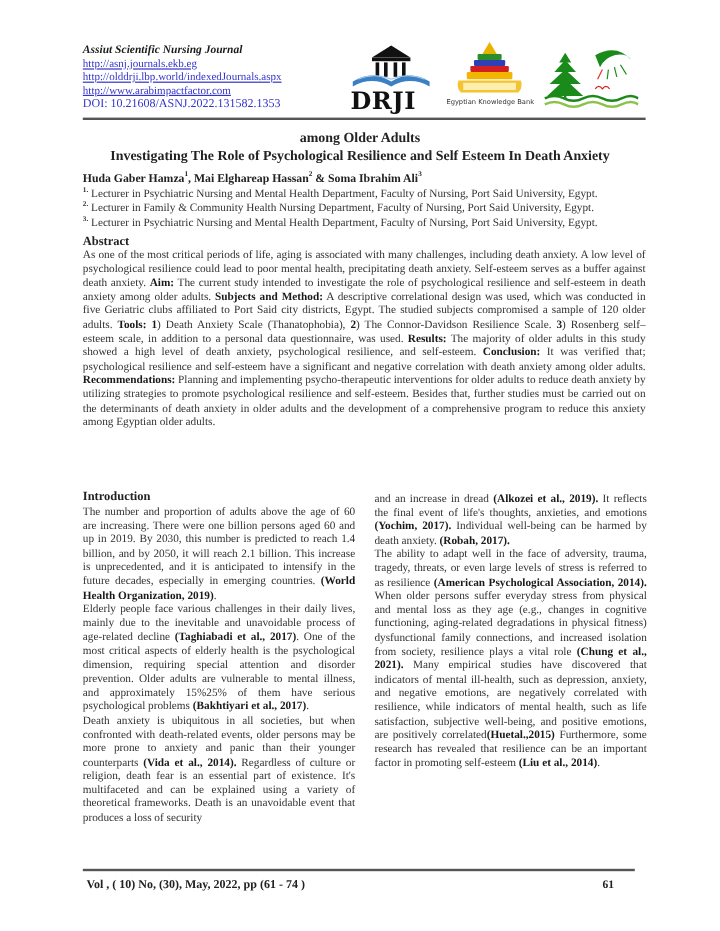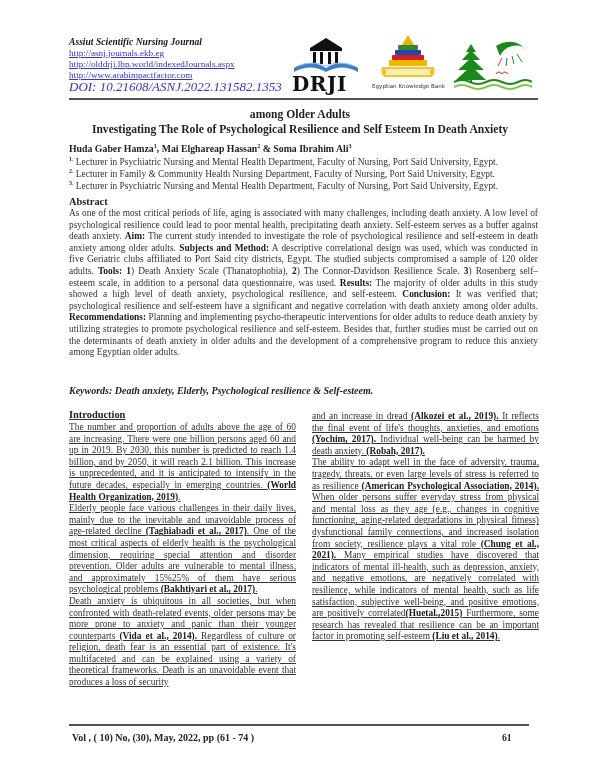--- a/index.html
+++ b/index.html
@@ -4,42 +4,42 @@
 <style>
   html, body { margin: 0; padding: 0; background: #ffffff; }
   body { width: 600px; height: 776px; position: relative; overflow: hidden;
          font-family: "Liberation Serif", "DejaVu Serif", serif; color: #222; }
   .page { position: absolute; left: 0; top: 0; width: 482px; height: 776px; }
 
   
   .hdr-left { position: absolute; left: 69px; top: 36px; width: 220px; }
   .journal-name { font-size: 9.6px; font-weight: bold; font-style: italic; line-height: 11.5px; color: #1a1a1a; }
   .hdr-link { display: block; font-size: 9.2px; color: #3333cc; text-decoration: underline; line-height: 11.3px; white-space: nowrap; }
-  .doi { font-size: 13px; font-style: italic; color: #3333cc; line-height: 11.5px; white-space: nowrap; }
+  .doi { font-size: 10px; color: #3333cc; line-height: 11.5px; white-space: nowrap; }
   .logos { position: absolute; left: 290px; top: 30px; width: 260px; height: 65px; }
   .logo { position: absolute; }
   .hdr-rule { position: absolute; left: 69px; top: 98px; width: 469px; height: 1.5px; background: #555; }
 
   
   .title { position: absolute; left: 60px; top: 108px; width: 480px; text-align: center;
            font-size: 11.6px; font-weight: bold; line-height: 14.5px; color: #222; }
   .authors { position: absolute; left: 69px; top: 143px; font-size: 9.8px; font-weight: bold; color: #222; white-space: nowrap; }
   .authors sup { font-size: 6px; }
   .aff { position: absolute; left: 69px; font-size: 9.4px; color: #333; white-space: nowrap; }
   .aff sup { font-size: 6px; font-weight: bold; }
 
   
   .abs-head { position: absolute; left: 69px; top: 196px; font-size: 10.4px; font-weight: bold; color: #222; }
   .abs-body { position: absolute; left: 69px; top: 208px; width: 469px; font-size: 9.4px; line-height: 11.6px;
               text-align: justify; color: #333; }
   .abs-body b { color: #1a1a1a; }
   .keywords { position: absolute; left: 69px; top: 385px; font-size: 10px; font-weight: bold; font-style: italic; color: #222; white-space: nowrap; }
 
   
-  .col { position: absolute; top: 409px; width: 227px; font-size: 9.4px; line-height: 11.6px; text-align: justify; color: #333; text-decoration: underline; }
+  .col { position: absolute; top: 409px; width: 227px; font-size: 9.4px; line-height: 11.6px; text-align: justify; color: #333; }
   .col-left { left: 69px; }
   .col-right { left: 312px; top: 411px; }
   .col b { color: #1a1a1a; }
   .intro-head { font-size: 10.4px; font-weight: bold; color: #222; margin: 0 0 1px 0; line-height: 12px; }
   .col p { margin: 0; }
 
   
   .foot-rule { position: absolute; left: 69px; top: 724px; width: 460px; height: 1.5px; background: #555; }
   .foot-vol { position: absolute; left: 72px; top: 732px; font-size: 10px; font-weight: bold; color: #222; white-space: nowrap; }
   .foot-page { position: absolute; left: 502px; top: 732px; font-size: 9.6px; font-weight: bold; color: #222; }
@@ -117,21 +117,20 @@
     <span>Huda Gaber Hamza</span><sup>1</sup><span>, </span><span>Mai Elghareap Hassan</span><sup>2</sup><span> &amp; </span><span>Soma Ibrahim Ali</span><sup>3</sup>
   </div>
 
   <div class="aff" style="top:156px;"><sup>1.</sup><span> Lecturer in Psychiatric Nursing and Mental Health Department, Faculty of Nursing, Port Said University, Egypt.</span></div>
   <div class="aff" style="top:168px;"><sup>2.</sup><span> Lecturer in Family &amp; Community Health Nursing Department, Faculty of Nursing, Port Said University, Egypt.</span></div>
   <div class="aff" style="top:180px;"><sup>3.</sup><span> Lecturer in Psychiatric Nursing and Mental Health Department, Faculty of Nursing, Port Said University, Egypt.</span></div>
 
   <div class="abs-head">Abstract</div>
   <div class="abs-body"><span>As one of the most critical periods of life, aging is associated with many challenges, including death anxiety. A low level of psychological resilience could lead to poor mental health, precipitating death anxiety. Self-esteem serves as a buffer against death anxiety. </span><b>Aim:</b><span> The current study intended to investigate the role of psychological resilience and self-esteem in death anxiety among older adults. </span><b>Subjects and Method:</b><span> A descriptive correlational design was used, which was conducted in five Geriatric clubs affiliated to Port Said city districts, Egypt. The studied subjects compromised a sample of 120 older adults. </span><b>Tools:</b><b> 1</b><span>) Death Anxiety Scale (Thanatophobia), </span><b>2</b><span>) The Connor-Davidson Resilience Scale. </span><b>3</b><span>) Rosenberg self–esteem scale, in addition to a personal data questionnaire, was used. </span><b>Results:</b><span> The majority of older adults in this study showed a high level of death anxiety, psychological resilience, and self-esteem. </span><b>Conclusion:</b><span> It was verified that; psychological resilience and self-esteem have a significant and negative correlation with death anxiety among older adults. </span><b>Recommendations:</b><span> Planning and implementing psycho-therapeutic interventions for older adults to reduce death anxiety by utilizing strategies to promote psychological resilience and self-esteem. Besides that, further studies must be carried out on the determinants of death anxiety in older adults and the development of a comprehensive program to reduce this anxiety among Egyptian older adults.</span></div>
 
-  <div class="keywords">Keywords: Death anxiety, Elderly, Psychological resilience &amp; Self-esteem.</div>
 
   <div class="col col-left">
     <div class="intro-head">Introduction</div>
     <p><span>The number and proportion of adults above the age of 60 are increasing. There were one billion persons aged 60 and up in 2019. By 2030, this number is predicted to reach 1.4 billion, and by 2050, it will reach 2.1 billion. This increase is unprecedented, and it is anticipated to intensify in the future decades, especially in emerging countries. </span><b>(World Health Organization, 2019)</b><span>.</span></p>
     <p><span>Elderly people face various challenges in their daily lives, mainly due to the inevitable and unavoidable process of age-related decline </span><b>(Taghiabadi et al., 2017)</b><span>. One of the most critical aspects of elderly health is the psychological dimension, requiring special attention and disorder prevention. Older adults are vulnerable to mental illness, and approximately 15%25% of them have serious psychological problems </span><b>(Bakhtiyari et al., 2017)</b><span>.</span></p>
     <p><span>Death anxiety is ubiquitous in all societies, but when confronted with death-related events, older persons may be more prone to anxiety and panic than their younger counterparts </span><b>(Vida et al., 2014).</b><span> Regardless of culture or religion, death fear is an essential part of existence. It's multifaceted and can be explained using a variety of theoretical frameworks. Death is an unavoidable event that produces a loss of security</span></p>
   </div>
 
   <div class="col col-right">
     <p><span>and an increase in dread </span><b>(Alkozei et al., 2019).</b><span> It reflects the final event of life's thoughts, anxieties, and emotions </span><b>(Yochim, 2017).</b><span> Individual well-being can be harmed by death anxiety. </span><b>(Robah, 2017).</b></p>

